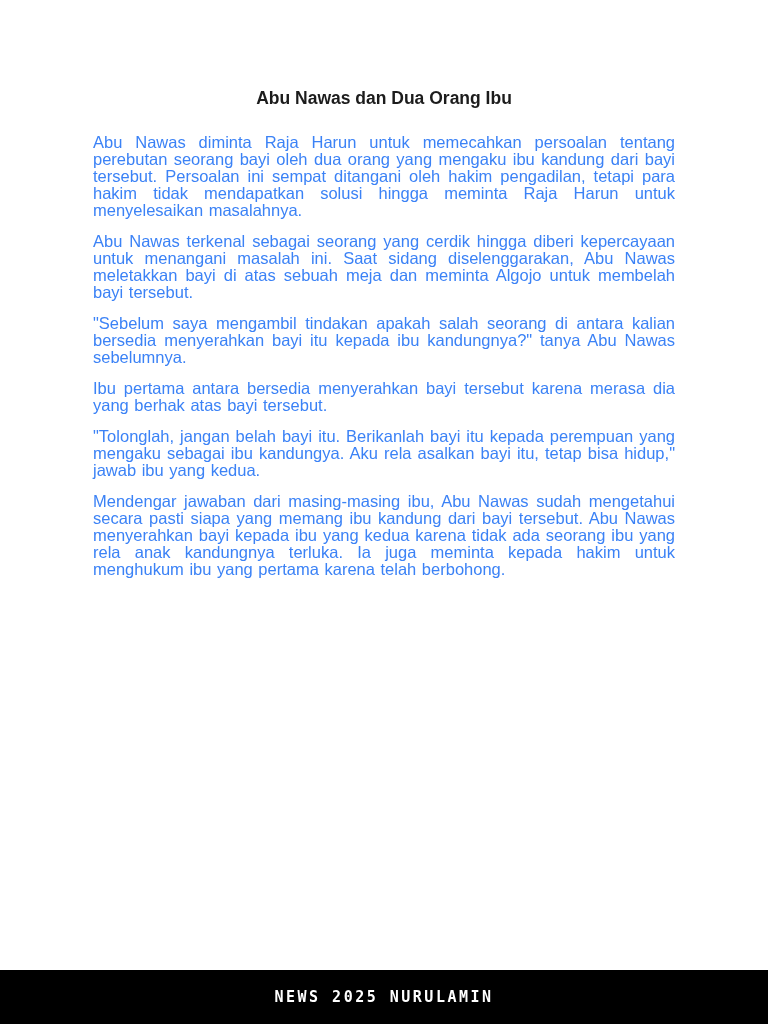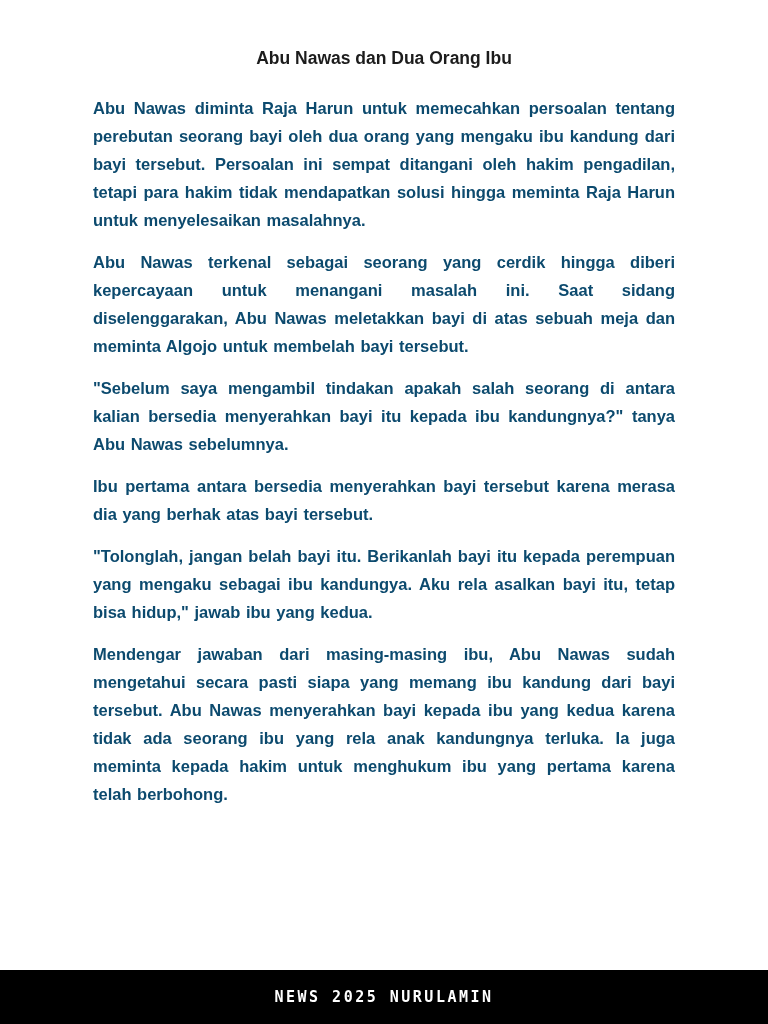--- a/index.html
+++ b/index.html
@@ -16,38 +16,37 @@
   }
   .page {
     position: absolute;
     top: 0;
     left: 0;
     width: 768px;
     height: 1024px;
     background: #ffffff;
   }
   .content {
-    padding: 48px 93px 0 93px;
+    padding: 88px 93px 0 93px;
   }
   .doc-title {
     font-size: 17.5px;
     font-weight: bold;
     color: #1c1c1c;
     text-align: center;
     margin: 0 0 24px 0;
     line-height: 1.25;
   }
   .doc-paragraph {
     font-size: 16.5px;
-    line-height: 28px;
-    color: #0c4a6e;
+    line-height: 17px;
+    color: #3b82f6;
     text-align: justify;
     margin: 0 0 14px 0;
     word-spacing: 1px;
-    font-weight: bold;
   }
   .footer-bar {
     position: absolute;
     left: 0;
     bottom: 0;
     width: 768px;
     height: 54px;
     background: #000000;
     display: flex;
     align-items: center;

